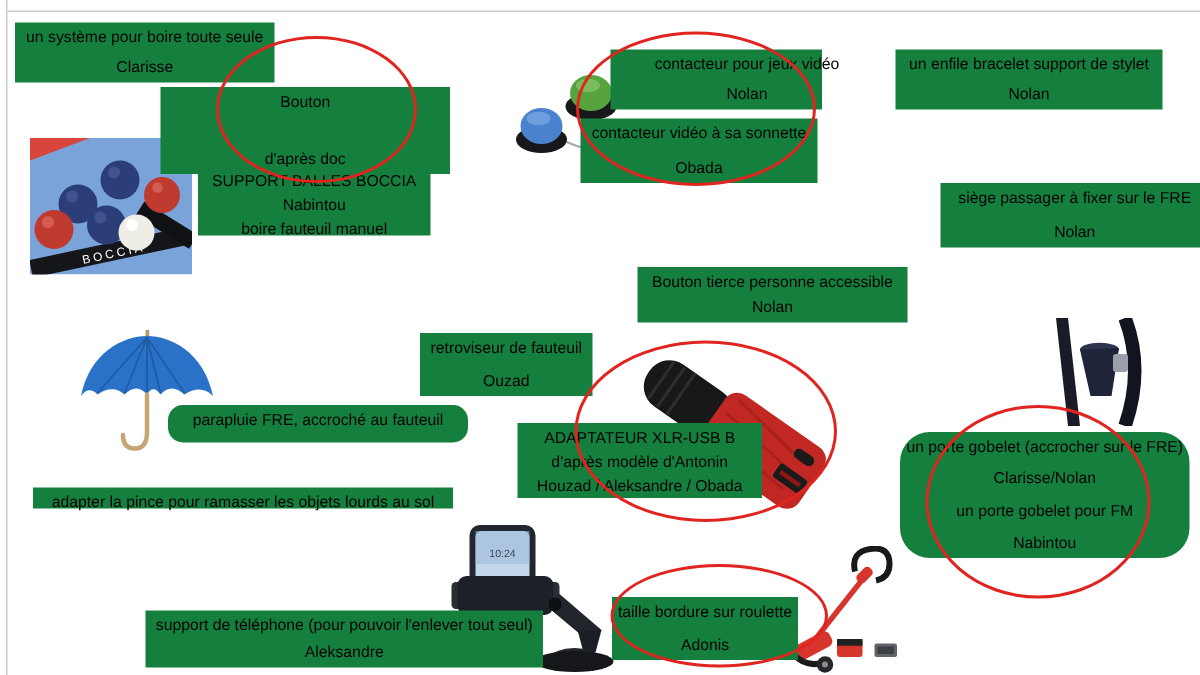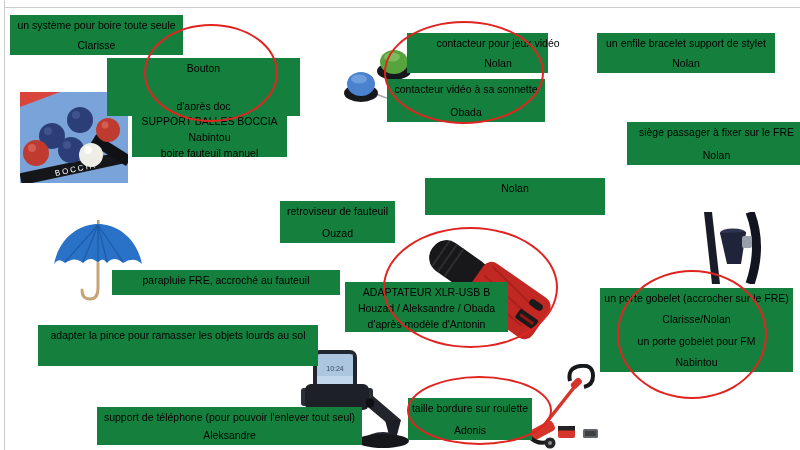--- a/index.html
+++ b/index.html
@@ -171,43 +171,44 @@
     <span>un enfile bracelet support de stylet</span>
     <span>Nolan</span>
   </div>
 
   <div class="note" style="left:611px;top:122px;width:179px;height:43px;margin-left:16px;">
     <span>siège passager à fixer sur le FRE</span>
     <span>Nolan</span>
   </div>
 
   <div class="note" style="left:425px;top:178px;width:180px;height:37px;">
-    <span>Nolan</span>
-  </div>
-
-  <div class="note" style="left:280px;top:201px;width:115px;height:42px;">
+    <span>Bouton tierce personne accessible</span>
+    <span>Nolan</span>
+  </div>
+
+  <div class="note" style="left:280px;top:222px;width:115px;height:42px;">
     <span>retroviseur de fauteuil</span>
     <span>Ouzad</span>
   </div>
 
-  <div class="note" style="left:112px;top:270px;width:228px;height:25px;">
+  <div class="note" style="left:112px;top:270px;width:200px;height:25px;border-radius:10px;">
     <span>parapluie FRE, accroché au fauteuil</span>
   </div>
 
-  <div class="note" style="left:38px;top:325px;width:280px;height:41px;">
+  <div class="note" style="left:22px;top:325px;width:280px;height:14px;">
     <span>adapter la pince pour ramasser les objets lourds au sol</span>
   </div>
 
   <div class="note" style="left:345px;top:282px;width:163px;height:50px;">
     <span>ADAPTATEUR XLR-USB B</span>
+    <span>d'après modèle d'Antonin</span>
     <span>Houzad / Aleksandre / Obada</span>
-    <span>d'après modèle d'Antonin</span>
-  </div>
-
-  <div class="note" style="left:600px;top:288px;width:193px;height:84px;">
+  </div>
+
+  <div class="note" style="left:600px;top:288px;width:193px;height:84px;border-radius:20px;">
     <span>un porte gobelet (accrocher sur le FRE)</span>
     <span>Clarisse/Nolan</span>
     <span>un porte gobelet pour FM</span>
     <span>Nabintou</span>
   </div>
 
   <div class="note" style="left:97px;top:407px;width:265px;height:38px;">
     <span>support de téléphone (pour pouvoir l'enlever tout seul)</span>
     <span>Aleksandre</span>
   </div>

